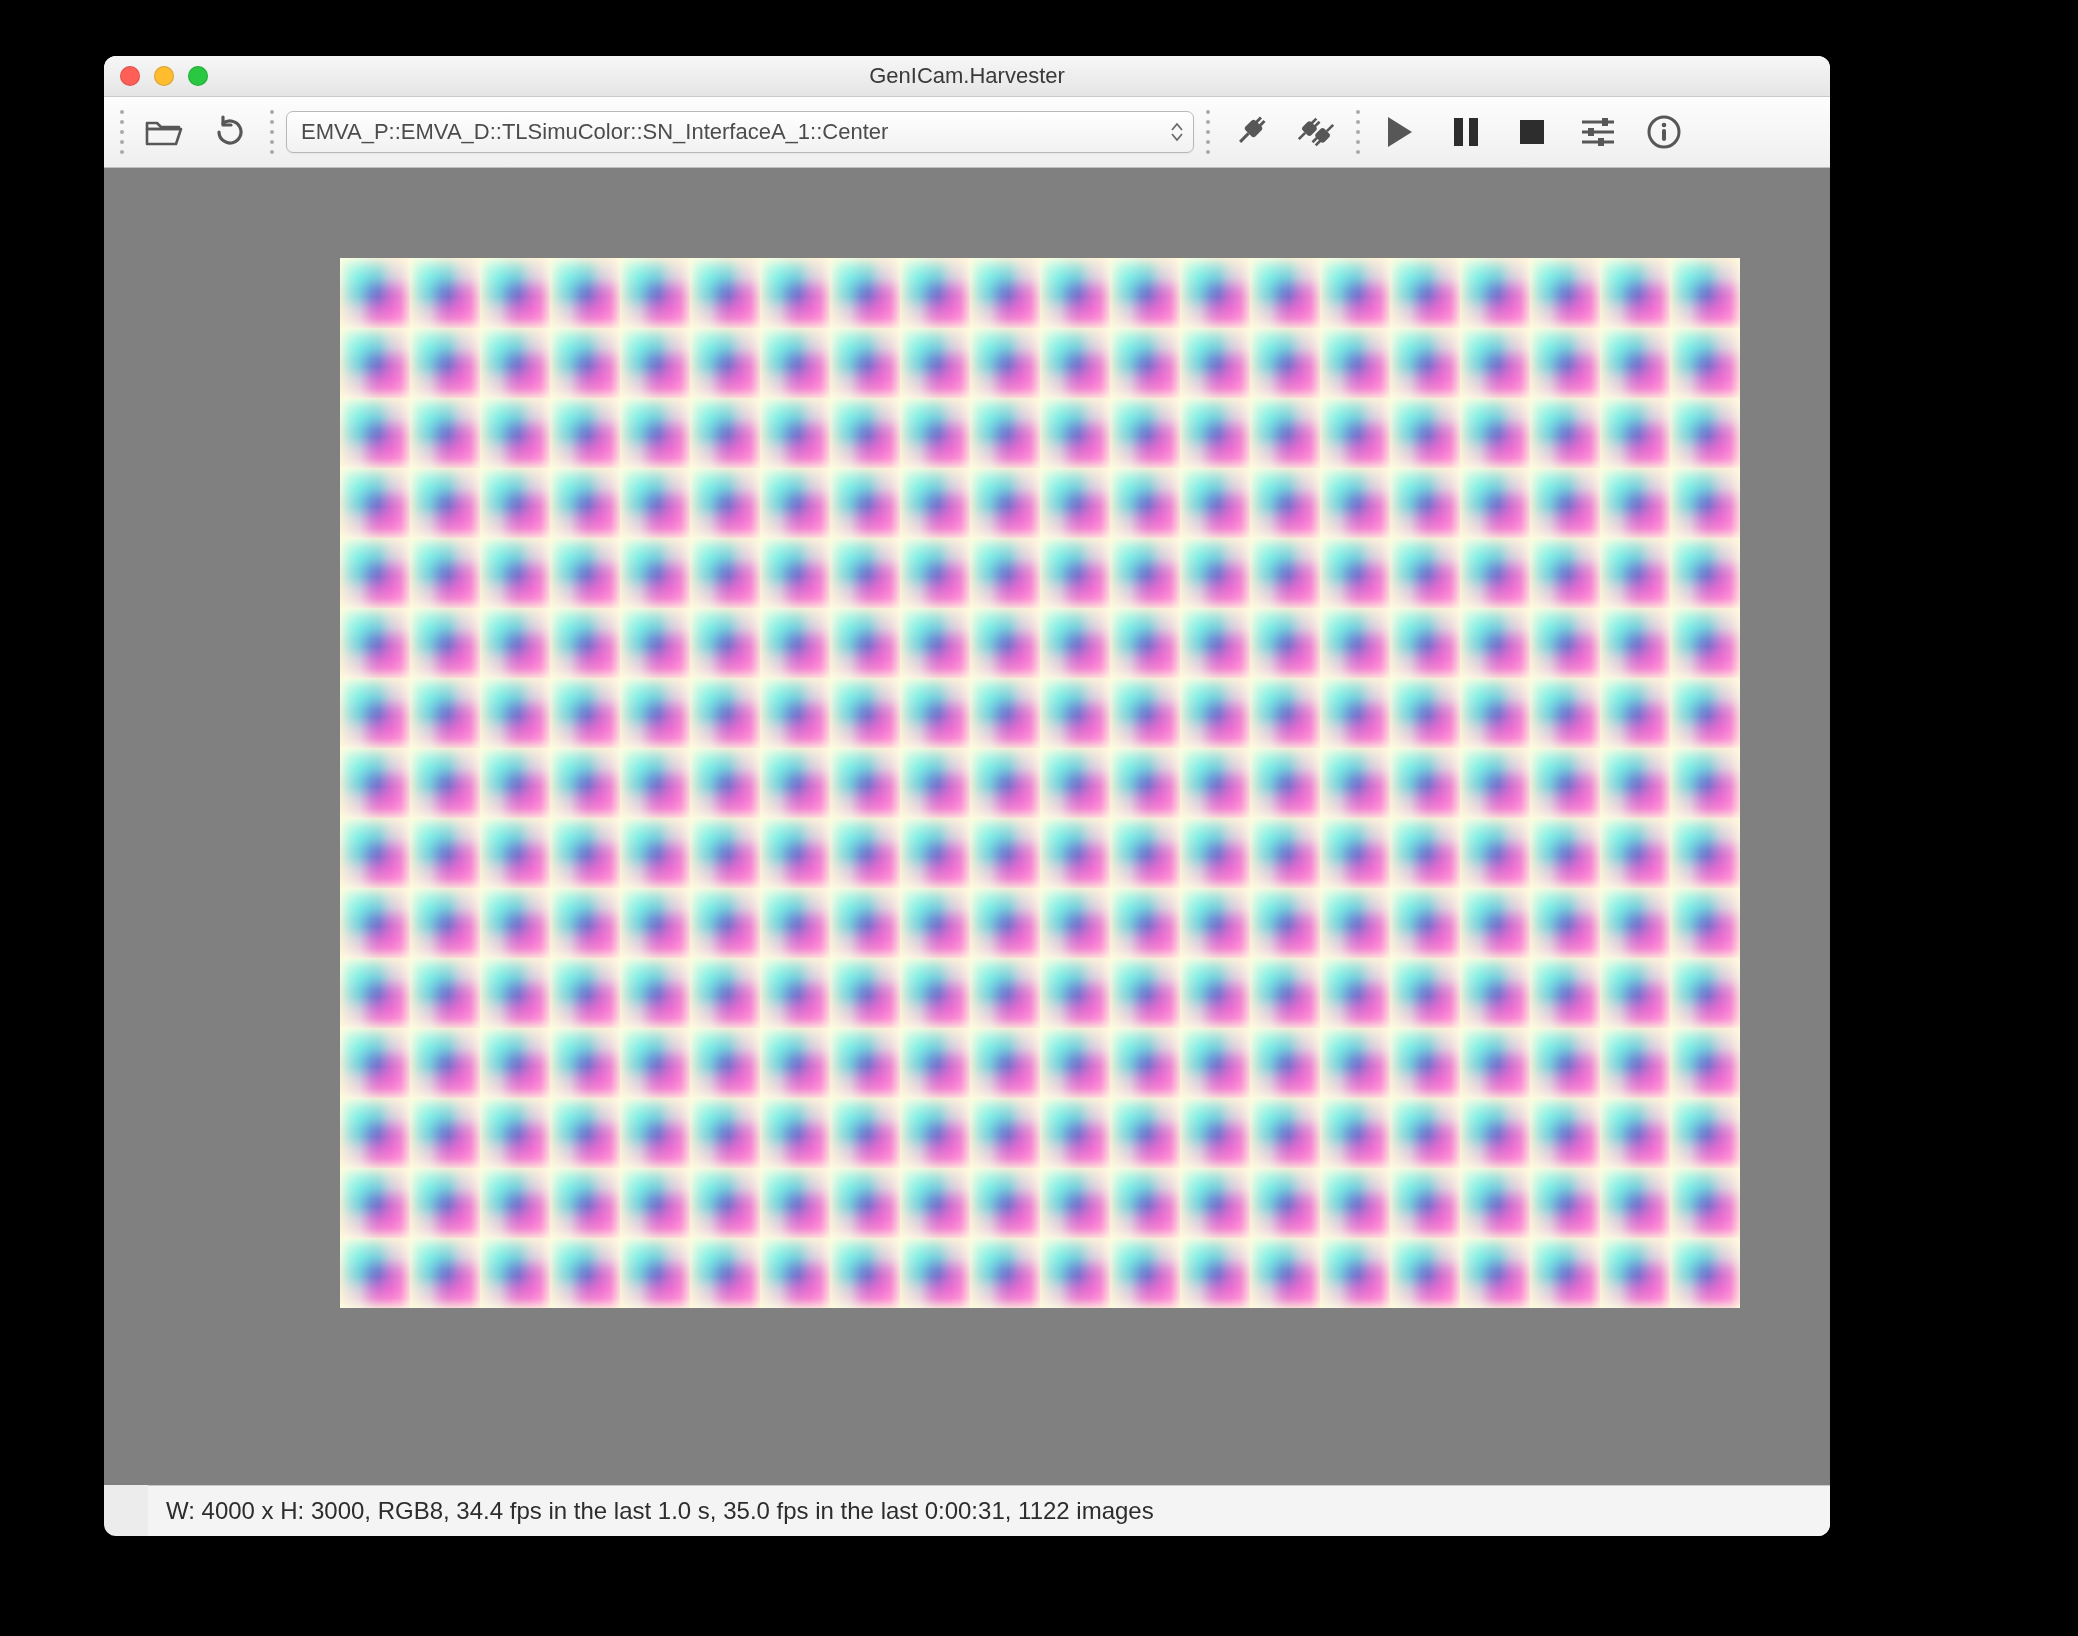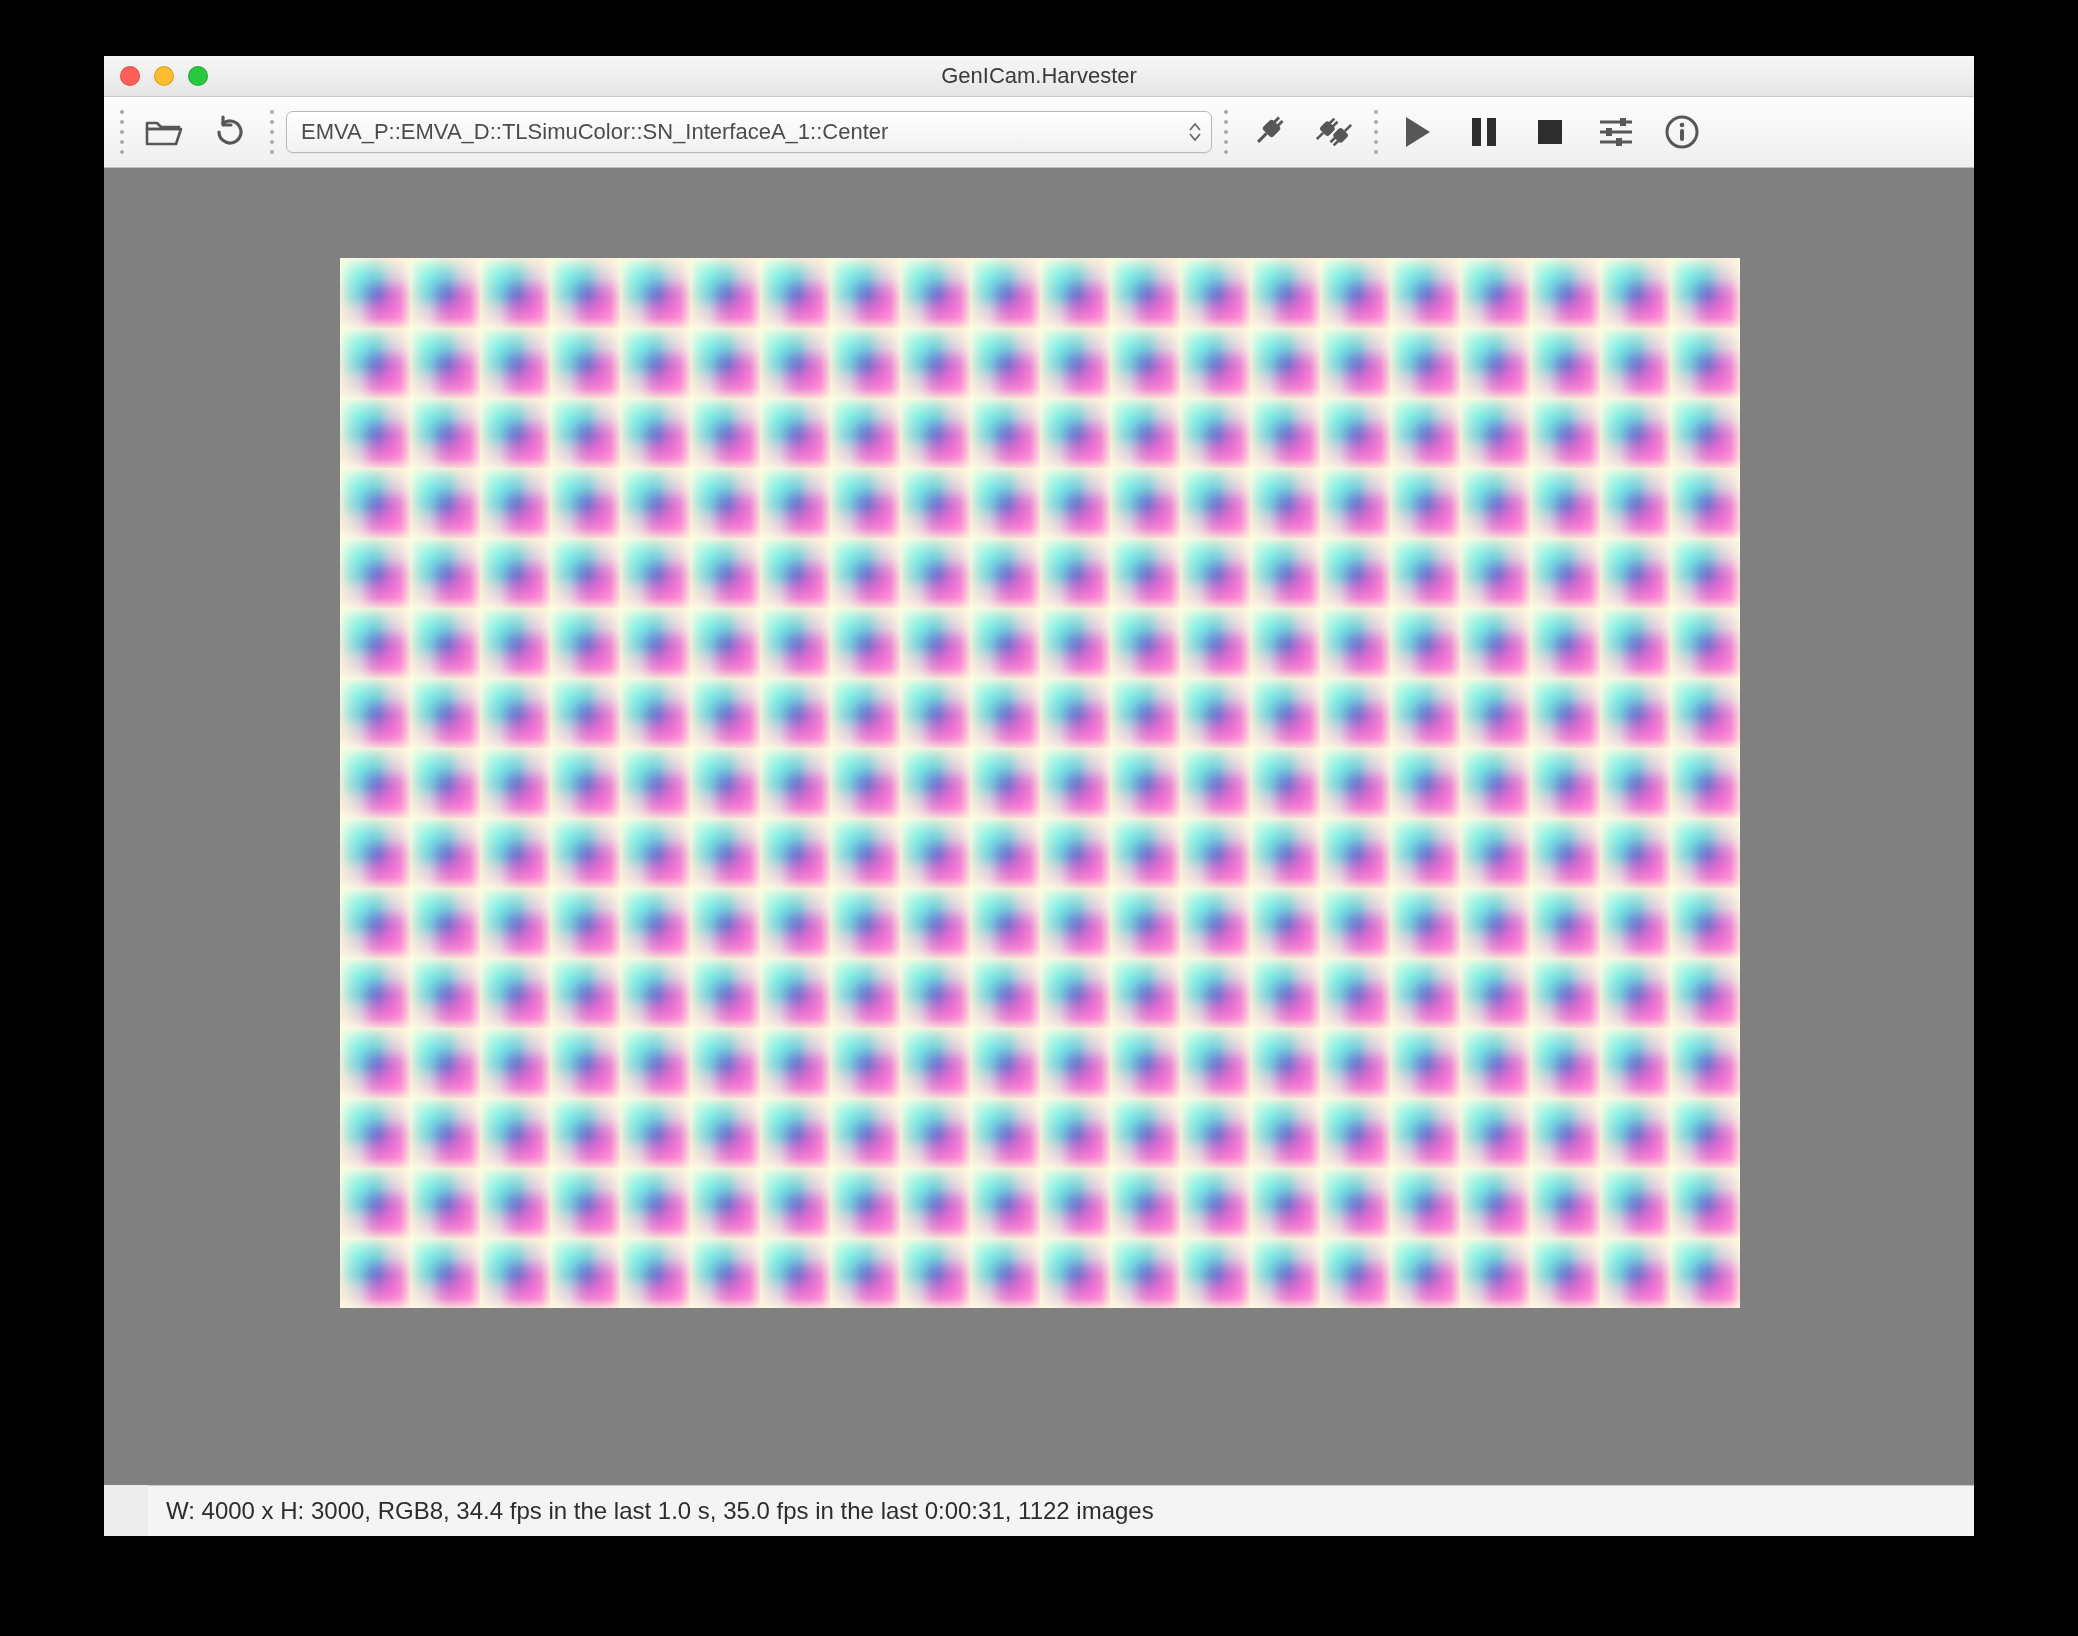--- a/index.html
+++ b/index.html
@@ -11,24 +11,24 @@
     font-family: -apple-system, "Helvetica Neue", Arial, sans-serif;
     font-size: 22px;
     color: #1a1a1a;
     overflow: hidden;
   }
 
   .window {
     position: absolute;
     left: 104px;
     top: 56px;
-    width: 1870px;
+    width: 1726px;
     height: 1480px;
     background: #ececec;
-    border-radius: 0;
+    border-radius: 12px;
     box-shadow: 0 30px 80px rgba(0,0,0,0.6), 0 0 0 1px rgba(0,0,0,0.25);
     display: flex;
     flex-direction: column;
     overflow: hidden;
   }
 
   
   .titlebar {
     height: 40px;
     background: linear-gradient(#f7f7f7, #e5e5e5);
@@ -102,21 +102,21 @@
 
   .combo {
     flex: 0 0 auto;
     width: 870px;
     height: 40px;
     border: 1px solid #b8b8b8;
     border-radius: 7px;
     background: linear-gradient(#ffffff, #f1f1f1);
     display: flex;
     align-items: center;
-    padding: 0 40px 0 14px;
+    padding: 0 22px 0 14px;
     position: relative;
     color: #4c4c4c;
     font-size: 22px;
     white-space: nowrap;
     overflow: hidden;
     box-shadow: 0 1px 0 rgba(255,255,255,0.9) inset, 0 1px 2px rgba(0,0,0,0.06);
   }
   .combo .arrows {
     position: absolute;
     right: 10px;

